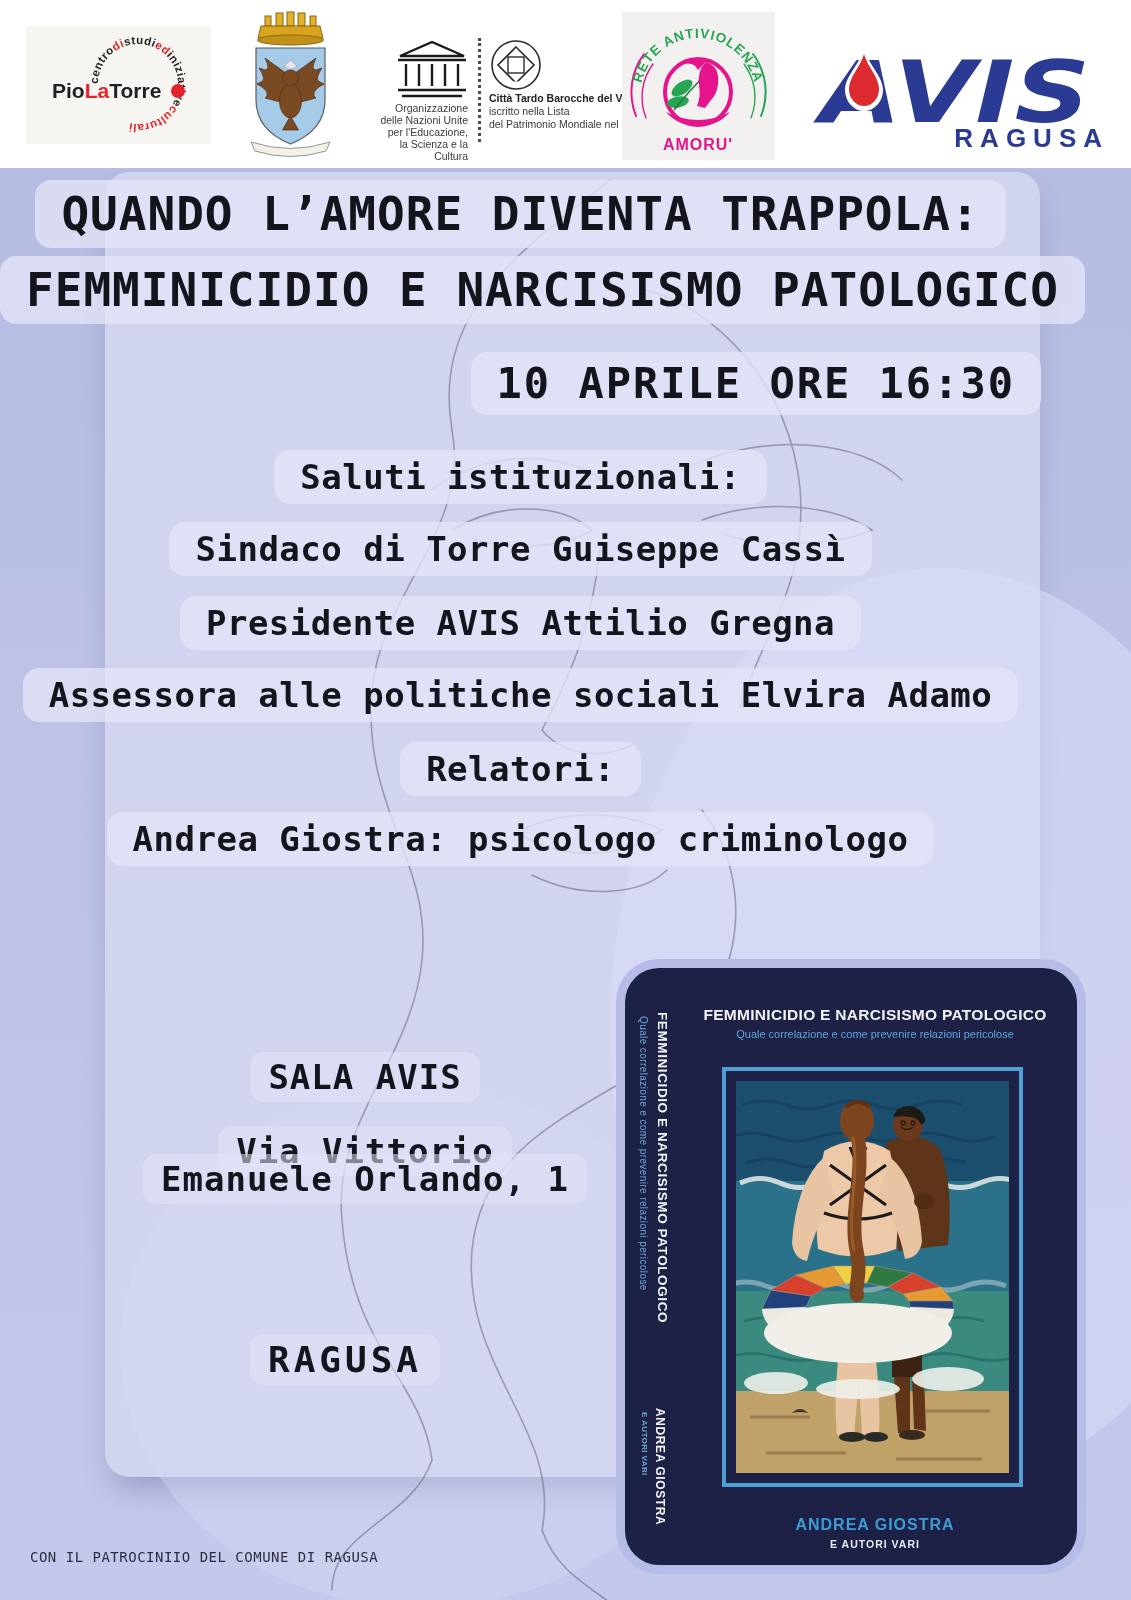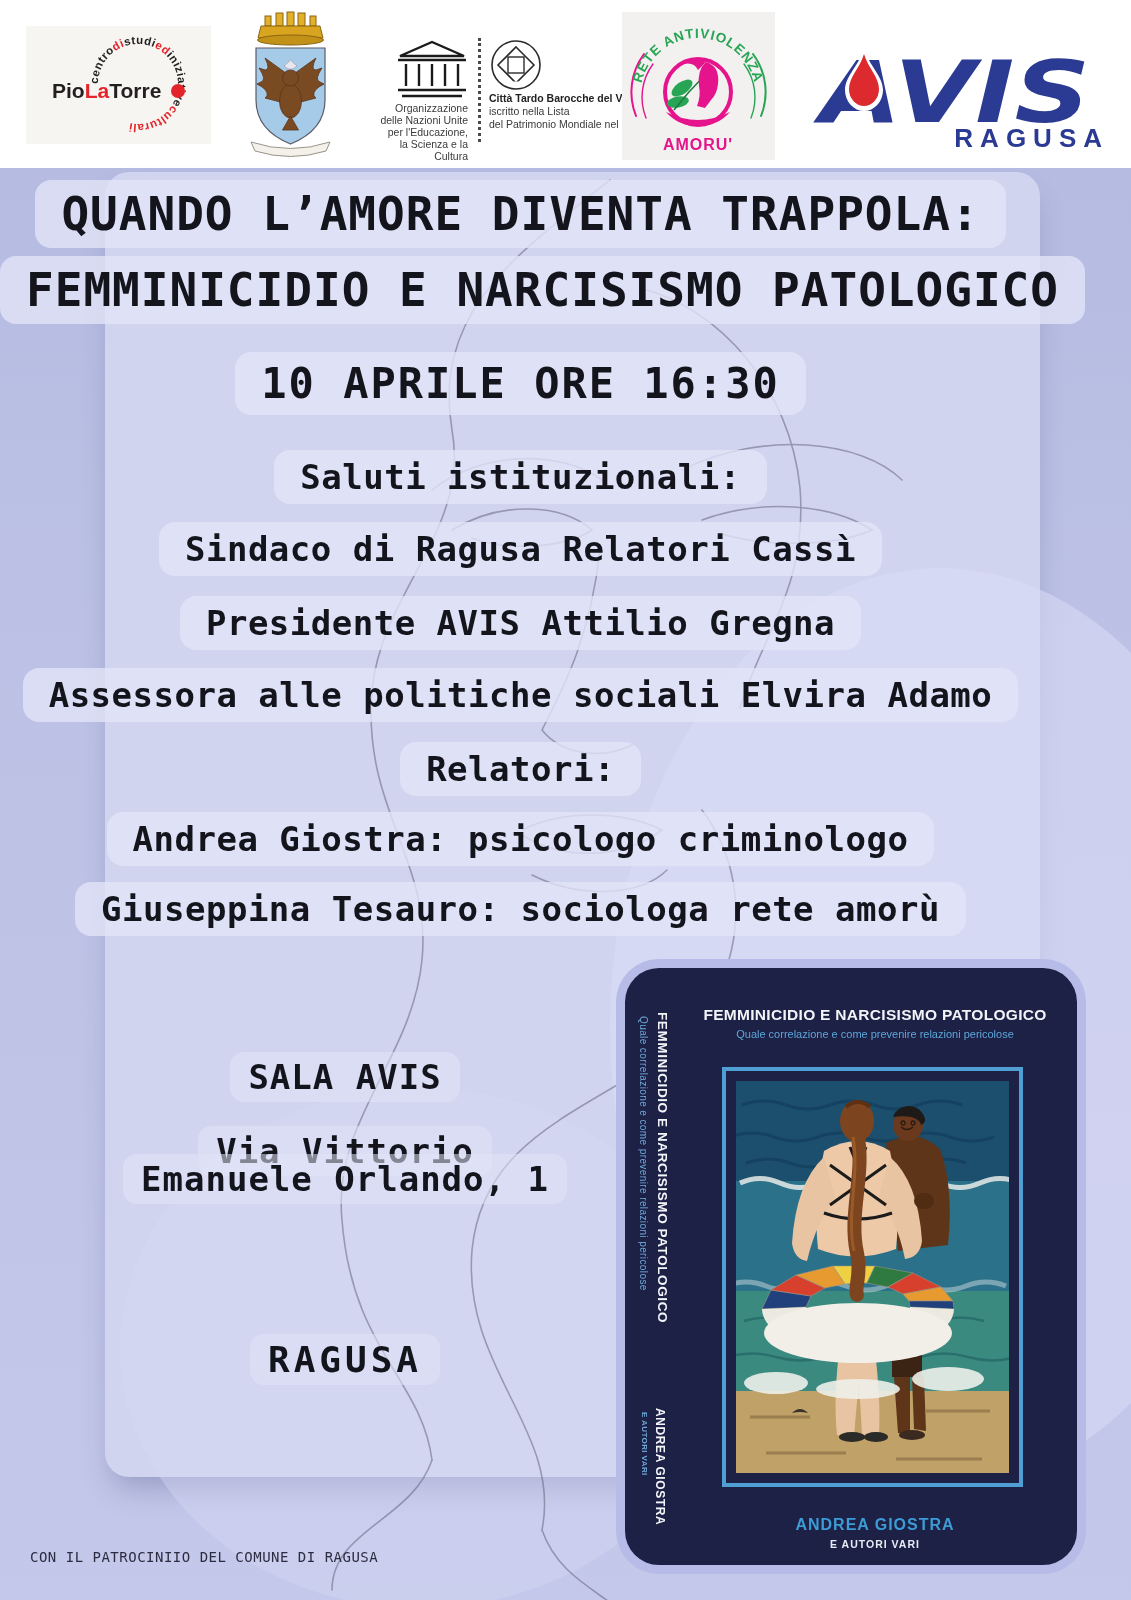--- a/index.html
+++ b/index.html
@@ -21,25 +21,25 @@
   .logo-amoru{position:absolute;left:622px;top:12px;}
   .logo-avis{position:absolute;left:812px;top:30px;}
   
   .panel{position:absolute;left:105px;top:172px;width:935px;height:1305px;background:#d1d4ef;
     border-radius:24px;box-shadow:0 18px 30px -8px rgba(80,85,135,.38);z-index:1;}
   .deco{position:absolute;left:0;top:168px;z-index:2;pointer-events:none;}
   
   .line{position:absolute;left:0;width:1041px;text-align:center;z-index:3;color:#14141c;font-weight:bold;}
   .line>span{display:inline-block;background:rgba(226,228,248,.8);border-radius:16px;padding:7px 26px;white-space:nowrap;}
   .t-title{font-size:46px;letter-spacing:1px;}
-  .t-date{font-size:42px;letter-spacing:2px;}
+  .t-date{font-size:42px;letter-spacing:2px;text-align:right;}
   .t-body{font-size:34px;letter-spacing:.5px;border-radius:12px;}
   .venue-wrap{position:absolute;left:105px;width:480px;text-align:center;z-index:3;color:#14141c;font-weight:bold;}
   .venue-wrap>span{display:inline-block;background:rgba(226,228,248,.55);border-radius:14px;padding:5px 18px;white-space:nowrap;}
-  .t-venue{font-size:34px;letter-spacing:1px;}
+  .t-venue{font-size:34px;letter-spacing:1px;padding-left:20px;}
   .t-city{font-size:36px;letter-spacing:4px;}
   .footer-line{position:absolute;left:30px;top:1549px;z-index:3;font-size:14px;letter-spacing:.5px;
     color:#2c2c40;font-weight:500;}
   
   .book{position:absolute;left:625px;top:968px;width:452px;height:597px;background:#1c2145;
     border-radius:34px;box-shadow:0 0 0 9px #b6bbe7;z-index:4;}
   .spine-title{position:absolute;top:44px;left:30px;writing-mode:vertical-rl;color:#f4f5f9;
     font:bold 13.5px "Liberation Sans",sans-serif;letter-spacing:.6px;white-space:nowrap;}
   .spine-sub{position:absolute;top:48px;left:13px;writing-mode:vertical-rl;color:#6fa9d8;
     font:10px "Liberation Sans",sans-serif;letter-spacing:.4px;white-space:nowrap;}
@@ -214,37 +214,34 @@
     <span>FEMMINICIDIO E NARCISISMO PATOLOGICO</span>
   </div>
   <div class="line t-date" style="top:352px">
     <span>10 APRILE ORE 16:30</span>
   </div>
 
   <div class="line t-body" style="top:450px">
     <span>Saluti istituzionali:</span>
   </div>
   <div class="line t-body" style="top:522px">
-    <span>Sindaco di Ragusa Relatori Cassì</span>
+    <span>Sindaco di Torre Guiseppe Cassì</span>
   </div>
   <div class="line t-body" style="top:668px">
     <span>Assessora alle politiche sociali Elvira Adamo</span>
   </div>
   <div class="line t-body" style="top:596px">
     <span>Presidente AVIS Attilio Gregna</span>
   </div>
 
   <div class="line t-body" style="top:812px">
     <span>Andrea Giostra: psicologo criminologo</span>
   </div>
   <div class="line t-body" style="top:742px">
     <span>Relatori:</span>
-  </div>
-  <div class="line t-body" style="top:882px">
-    <span>Giuseppina Tesauro: sociologa rete amorù</span>
   </div>
 
   <div class="venue-wrap t-venue" style="top:1052px">
     <span>SALA AVIS</span>
   </div>
   <div class="venue-wrap t-venue" style="top:1126px">
     <span>Via Vittorio</span>
   </div>
   <div class="venue-wrap t-venue" style="top:1154px">
     <span>Emanuele Orlando, 1</span>

